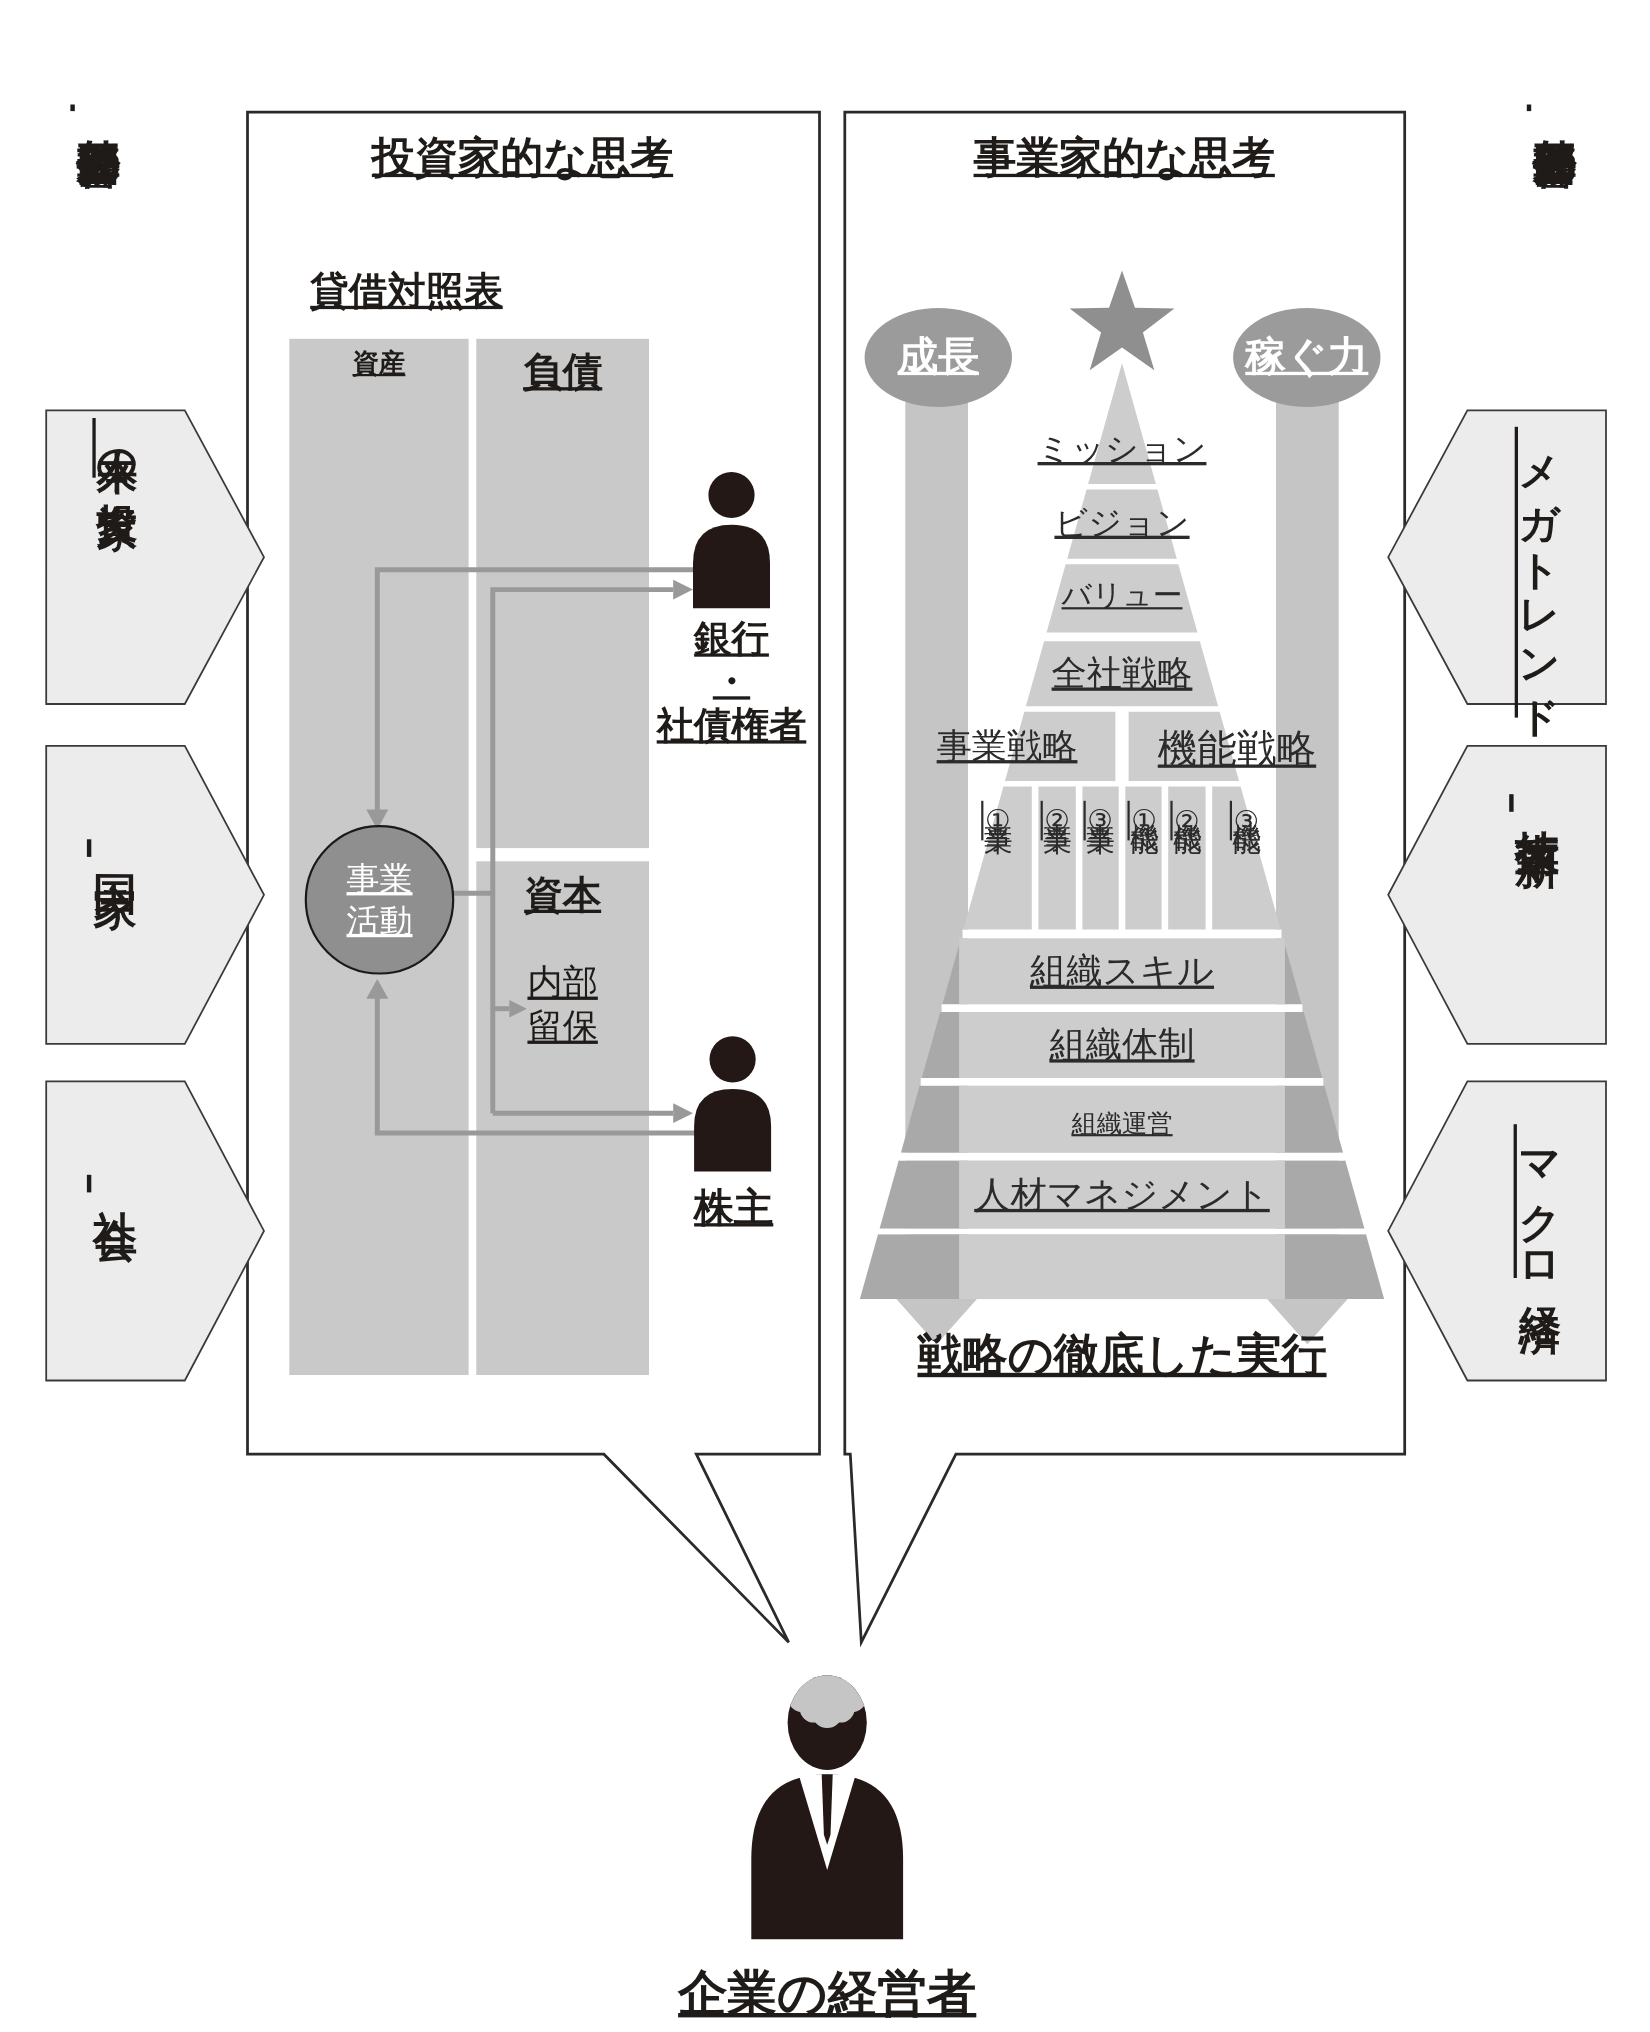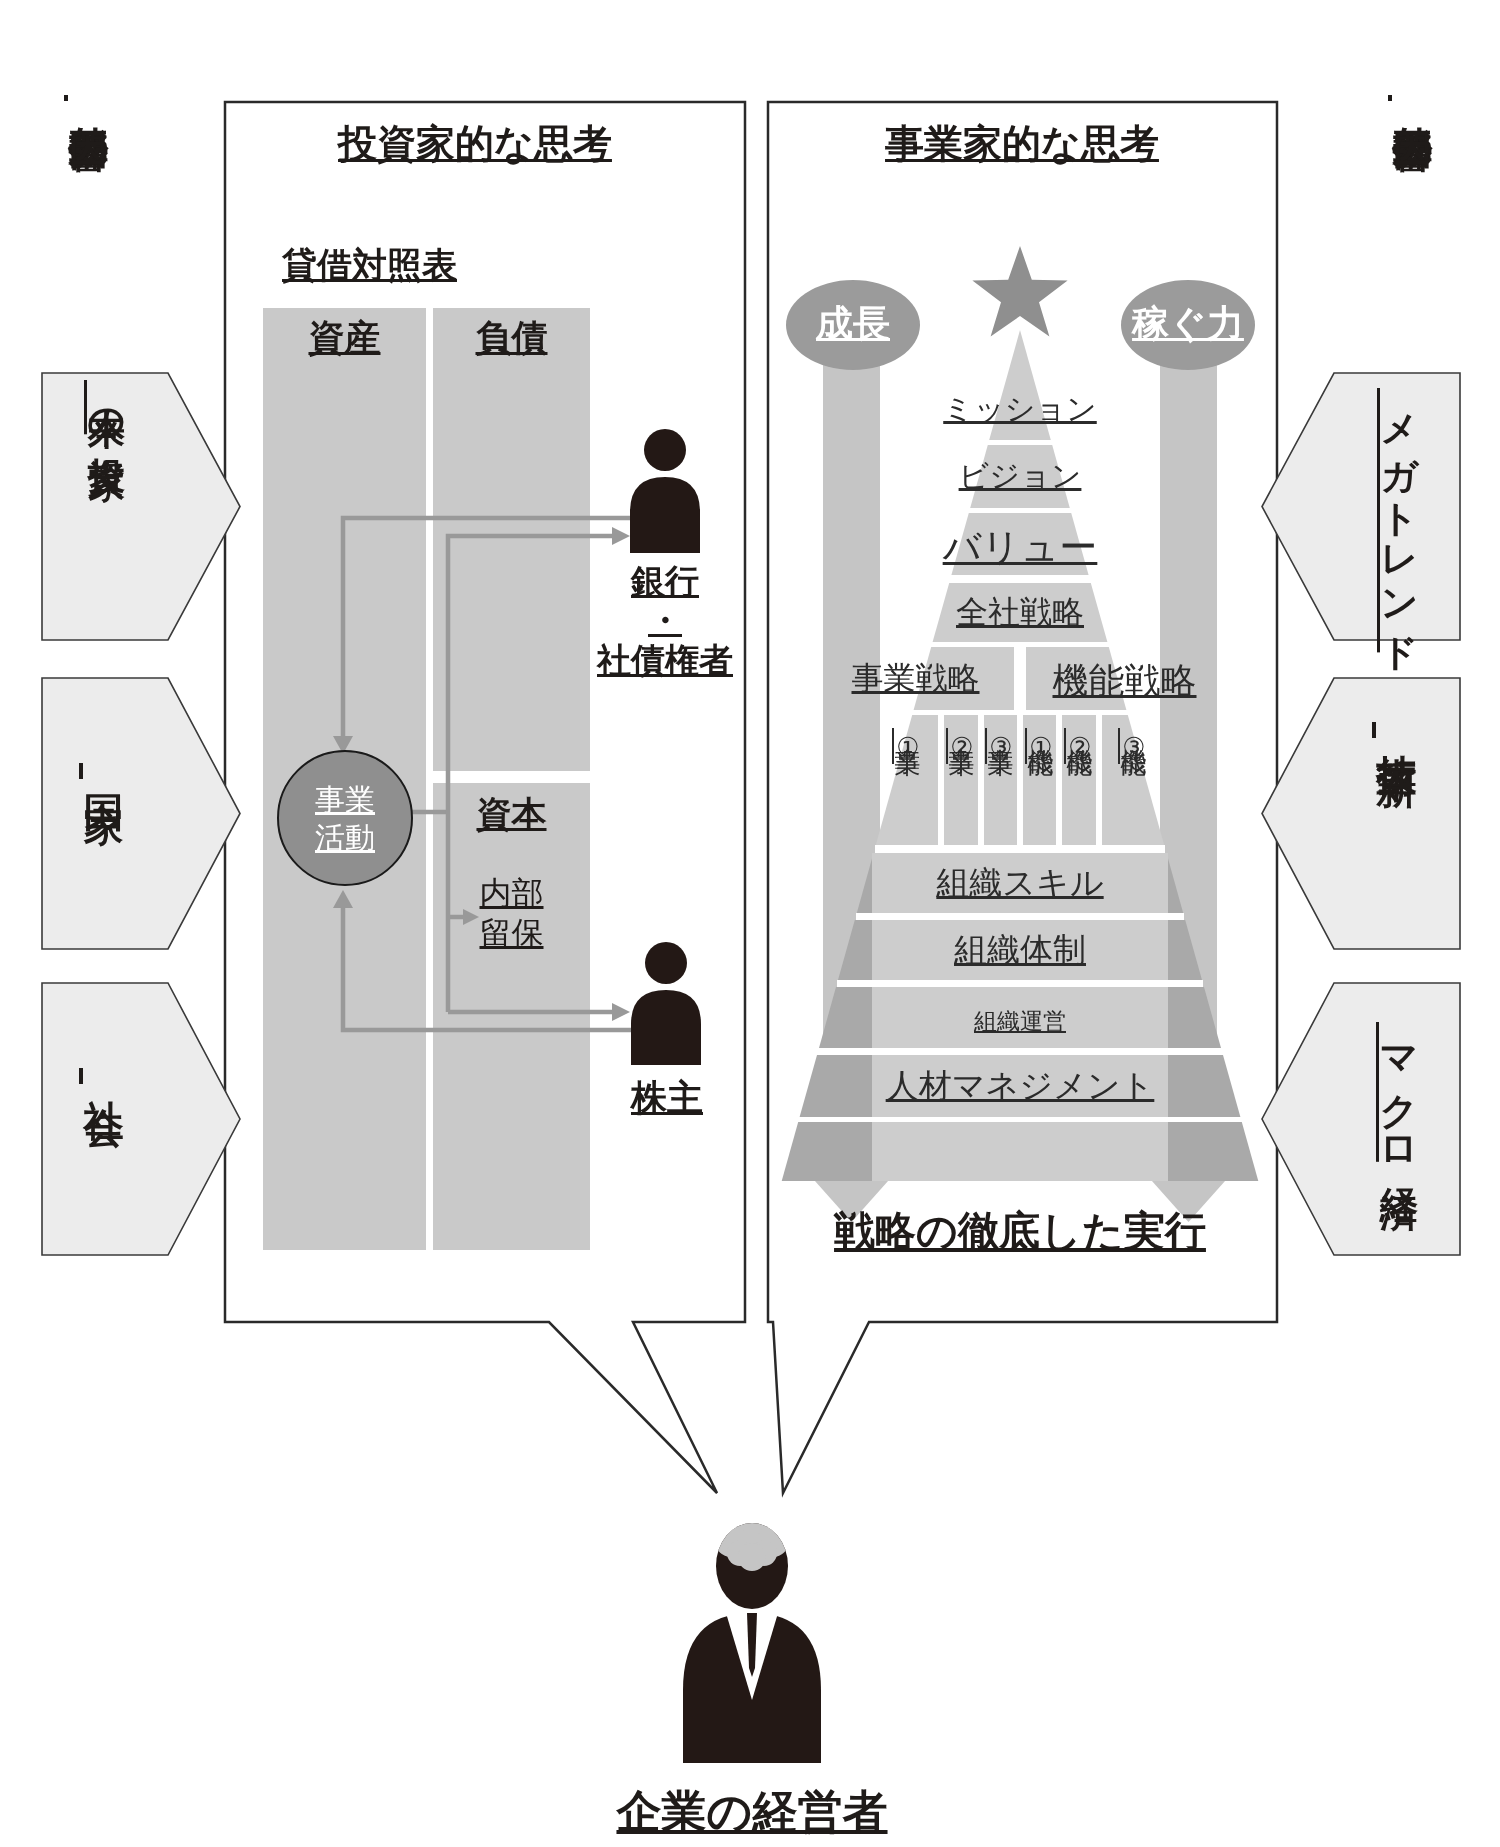--- a/index.html
+++ b/index.html
@@ -147,39 +147,39 @@
 <div class="t vt b" style="left:81px;top:763px;width:46px;height:110px;font-size:40px;letter-spacing:8px;">国家</div>
 <div class="t vt b" style="left:81px;top:1068px;width:46px;height:110px;font-size:40px;letter-spacing:8px;">社会</div>
 
 <div class="t vt b" style="left:1388px;top:95px;width:48px;height:255px;font-size:40px;letter-spacing:1px;">外部影響要因</div>
 <div class="t vt b" style="left:1374px;top:388px;width:46px;height:240px;font-size:37px;letter-spacing:2px;">メガトレンド</div>
 <div class="t vt b" style="left:1374px;top:722px;width:46px;height:185px;font-size:40px;letter-spacing:4px;">技術革新</div>
 <div class="t vt b" style="left:1374px;top:1022px;width:46px;height:200px;font-size:38px;letter-spacing:2px;">マクロ経済</div>
 
 <div class="t c b" style="left:265px;top:122px;width:420px;font-size:39px;">投資家的な思考</div>
 <div class="t b" style="left:282px;top:245px;width:300px;font-size:35px;">貸借対照表</div>
-<div class="t c b" style="left:263px;top:317px;width:163px;font-size:36px;">資産</div>
+<div class="t c b" style="left:263px;top:317px;width:163px;font-size:24px;">資産</div>
 <div class="t c b" style="left:433px;top:317px;width:157px;font-size:36px;">負債</div>
 <div class="t c b pre" style="left:565px;top:562px;width:200px;font-size:34px;line-height:1.16;">銀行
 ・
 社債権者</div>
 <div class="t c pre w" style="left:285px;top:781px;width:120px;font-size:30px;line-height:1.26;">事業
 活動</div>
 <div class="t c b" style="left:433px;top:794px;width:157px;font-size:35px;">資本</div>
 <div class="t c pre" style="left:433px;top:874px;width:157px;font-size:32px;line-height:1.24;">内部
 留保</div>
 <div class="t c b" style="left:583px;top:1077px;width:168px;font-size:36px;">株主</div>
 
 <div class="t c b" style="left:812px;top:122px;width:420px;font-size:39px;">事業家的な思考</div>
 <div class="t c b w" style="left:796px;top:303px;width:114px;font-size:37px;">成長</div>
 <div class="t c b w" style="left:1131px;top:303px;width:114px;font-size:37px;">稼ぐ力</div>
 
 <div class="t c dim" style="left:890px;top:392px;width:260px;font-size:30px;">ミッション</div>
 <div class="t c dim" style="left:890px;top:459px;width:260px;font-size:30px;">ビジョン</div>
-<div class="t c dim" style="left:890px;top:526px;width:260px;font-size:38px;">バリュー</div>
+<div class="t c dim" style="left:890px;top:526px;width:260px;font-size:27px;">バリュー</div>
 <div class="t c dim" style="left:860px;top:594px;width:320px;font-size:32px;">全社戦略</div>
 <div class="t c dim" style="left:823px;top:660px;width:185px;font-size:32px;">事業戦略</div>
 <div class="t c dim" style="left:1032px;top:660px;width:185px;font-size:36px;">機能戦略</div>
 
 <div class="t vt dim" style="left:892px;top:728px;width:30px;height:112px;font-size:26px;letter-spacing:2px;">事業①</div>
 <div class="t vt dim" style="left:946px;top:728px;width:30px;height:112px;font-size:26px;letter-spacing:2px;">事業②</div>
 <div class="t vt dim" style="left:985px;top:728px;width:30px;height:112px;font-size:26px;letter-spacing:2px;">事業③</div>
 <div class="t vt dim" style="left:1025px;top:728px;width:30px;height:112px;font-size:26px;letter-spacing:2px;">機能①</div>
 <div class="t vt dim" style="left:1064px;top:728px;width:30px;height:112px;font-size:26px;letter-spacing:2px;">機能②</div>
 <div class="t vt dim" style="left:1118px;top:728px;width:30px;height:112px;font-size:26px;letter-spacing:2px;">機能③</div>

